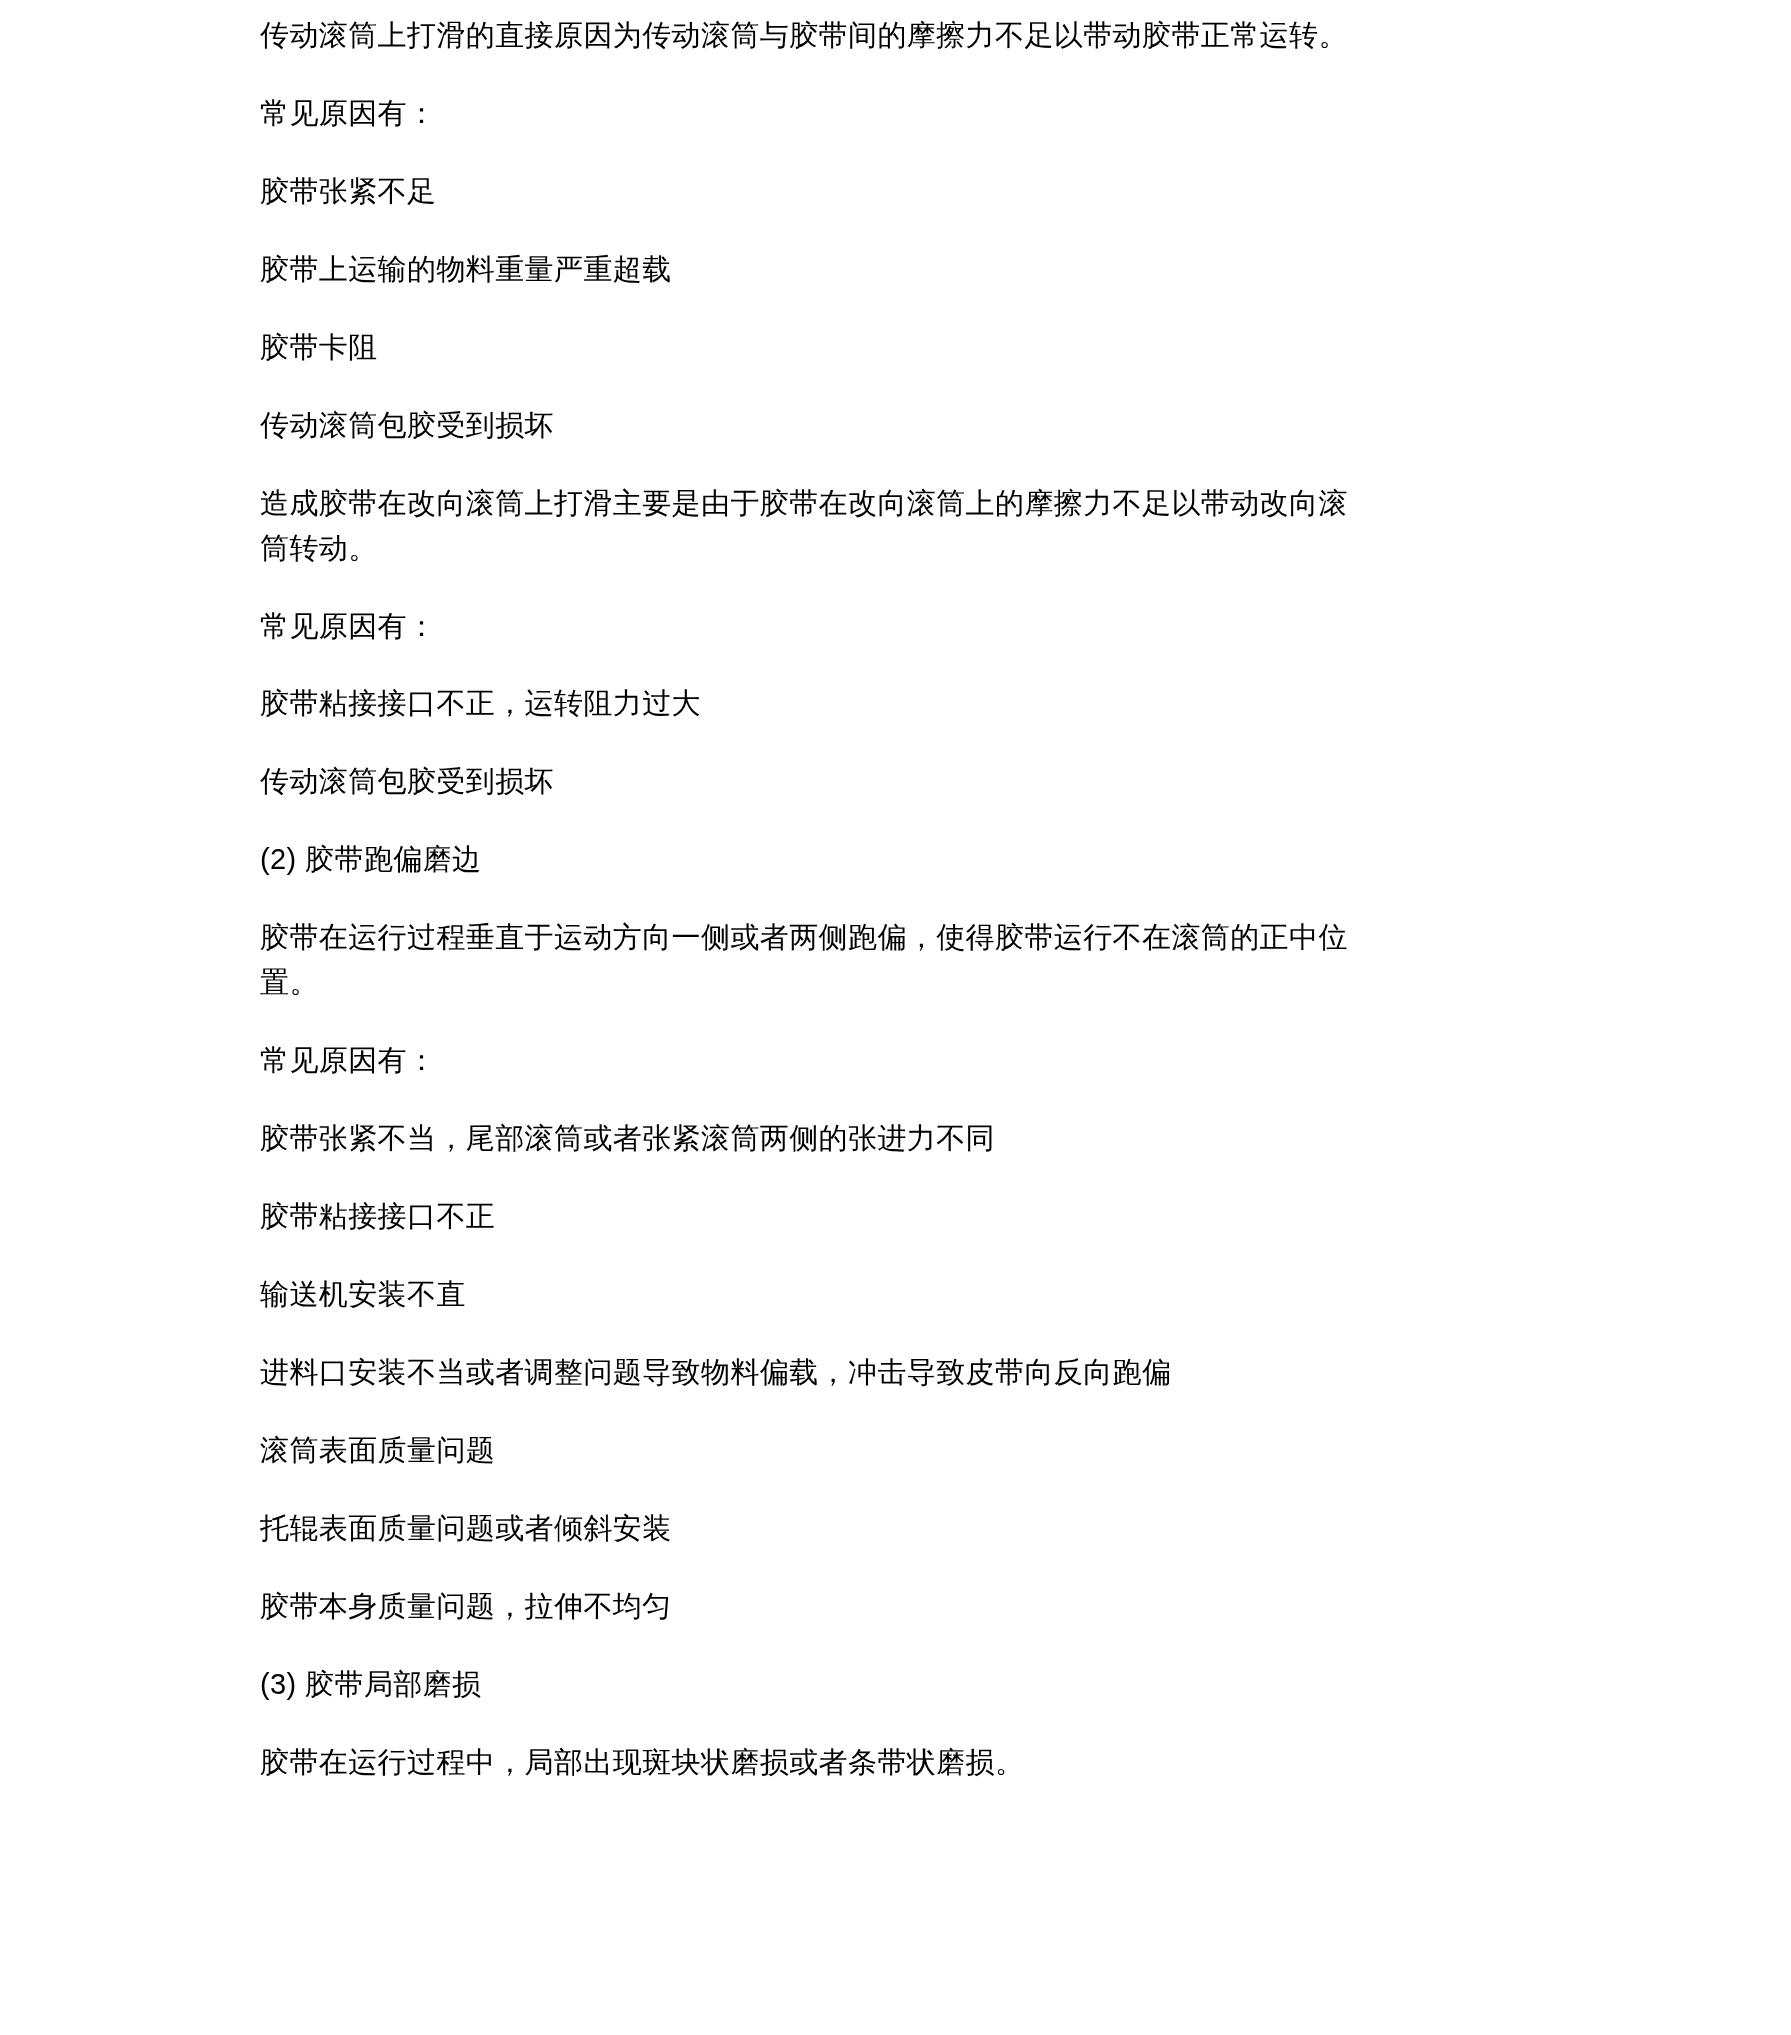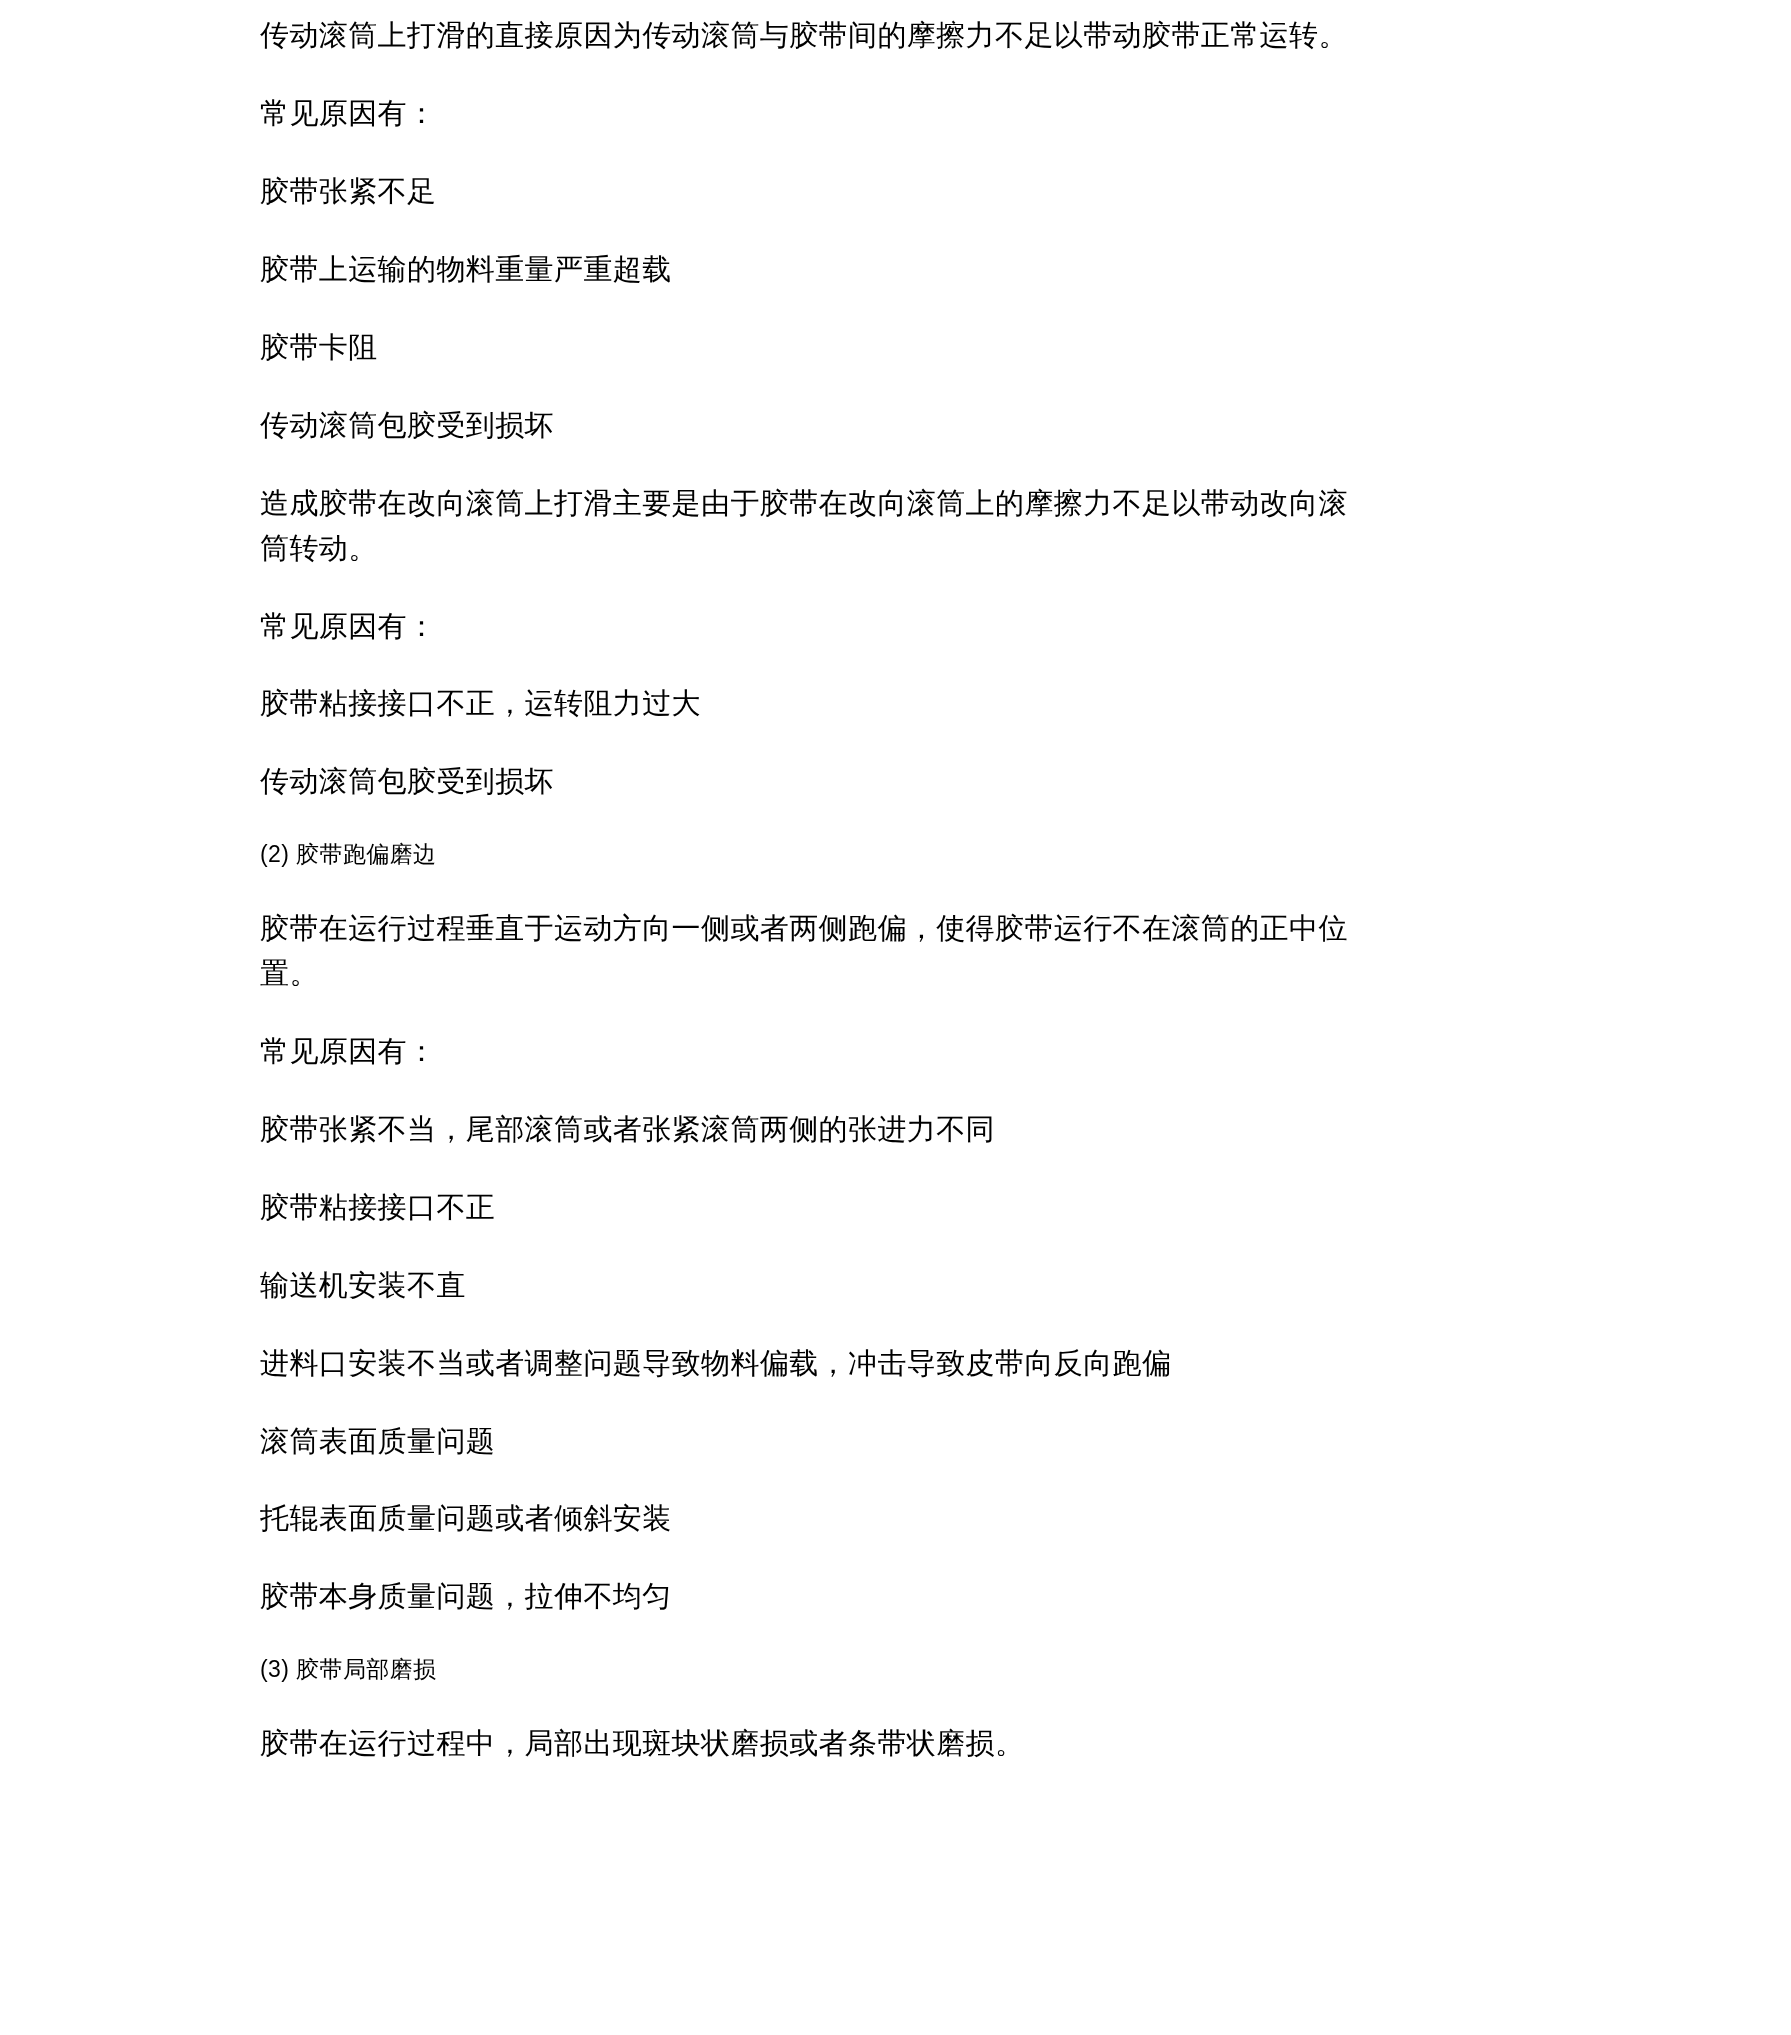--- a/index.html
+++ b/index.html
@@ -22,21 +22,21 @@
     background: #ffffff;
   }
   .para {
     font-size: 29px;
     line-height: 1.55;
     letter-spacing: 0.4px;
     margin: 0 0 33px 0;
     white-space: pre-wrap;
   }
   .heading {
-    font-size: 23px;
+    font-size: 29px;
     line-height: 1.55;
     letter-spacing: 0.4px;
     margin: 0 0 33px 0;
     font-weight: 400;
   }
   .indent {
   }
   .first {
     margin-top: 0;
   }

